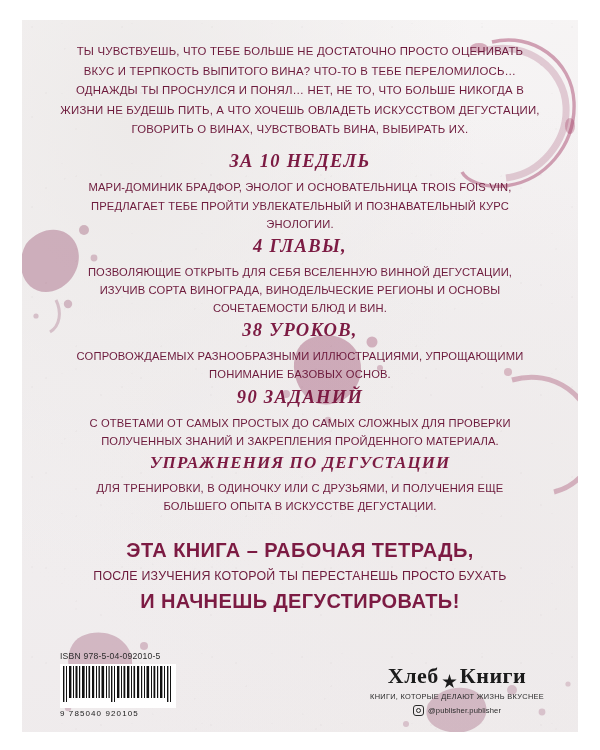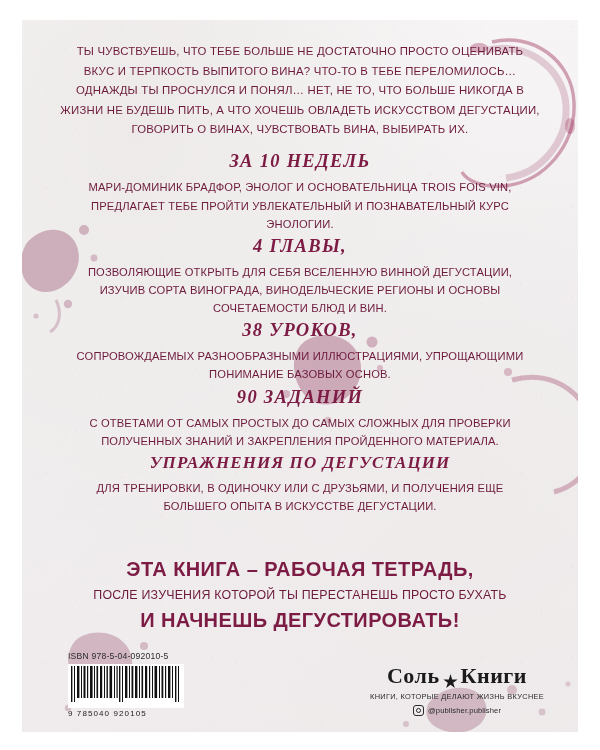--- a/index.html
+++ b/index.html
@@ -100,21 +100,21 @@
   .block-body {
     font-size: 11.2px;
     line-height: 1.62;
     letter-spacing: 0.15px;
     color: #6d1a3c;
     text-transform: uppercase;
     padding: 0 6px;
   }
 
   .finale {
-    margin-top: 43px;
+    margin-top: 24px;
   }
   .finale-line1 {
     font-size: 20px;
     font-weight: bold;
     letter-spacing: 0.4px;
     color: #7c1b43;
     text-transform: uppercase;
   }
   .finale-line2 {
     margin-top: 7px;
@@ -128,21 +128,21 @@
     font-size: 20px;
     font-weight: bold;
     letter-spacing: 0.4px;
     color: #7c1b43;
     text-transform: uppercase;
   }
 
   
   .footer {
     position: absolute;
-    left: 12px;
+    left: 4px;
     right: 0;
     bottom: 14px;
     z-index: 6;
     padding: 0 34px;
     display: flex;
     align-items: flex-end;
     justify-content: space-between;
   }
 
   .isbn-area {
@@ -355,21 +355,21 @@
             <rect x="104" y="2" width="1" height="32"></rect>
             <rect x="107" y="2" width="1.4" height="36"></rect>
             <rect x="110" y="2" width="1" height="36"></rect>
           </g>
         </svg>
         <div class="barcode-digits">9 785040 920105</div>
       </div>
 
       <div class="publisher">
         <div class="publisher-name">
-          <span>Соль</span>
+          <span>Хлеб</span>
           <span class="pub-star">
             <svg viewBox="0 0 20 20" width="15" height="15">
               <path d="M10 0 L12.2 7.2 L19.5 7.2 L13.6 11.6 L15.8 18.8 L10 14.4 L4.2 18.8 L6.4 11.6 L0.5 7.2 L7.8 7.2 Z" fill="#1b1b1b"></path>
             </svg>
           </span>
           <span>Книги</span>
         </div>
         <div class="publisher-tagline">Книги, которые делают жизнь вкуснее</div>
         <div class="publisher-social">
           <span class="ig-icon"></span>

